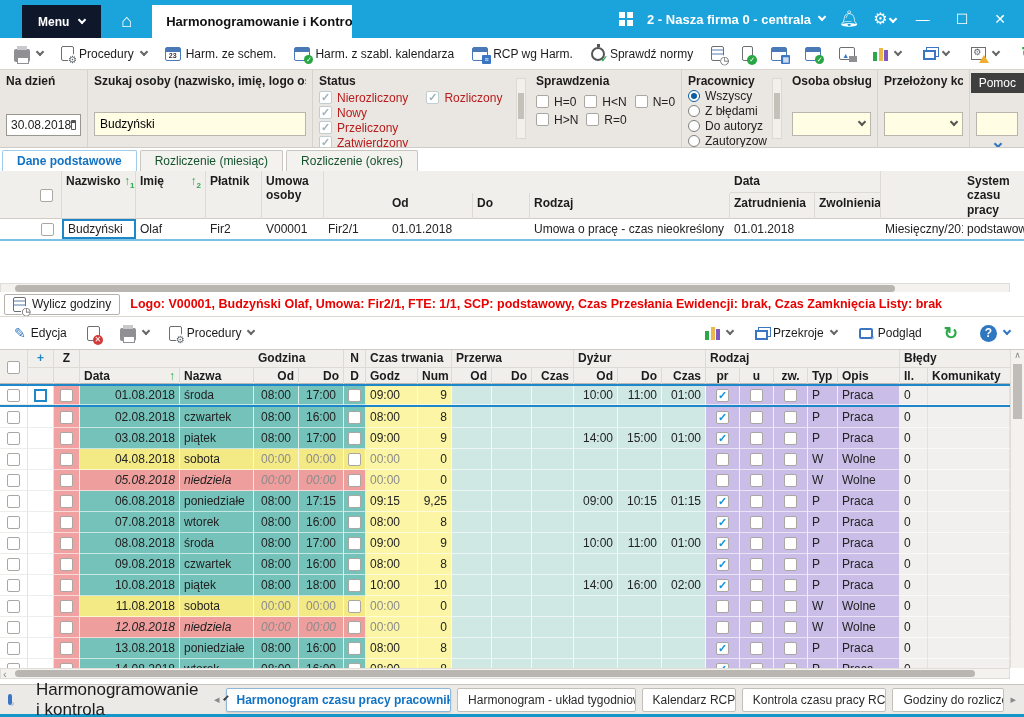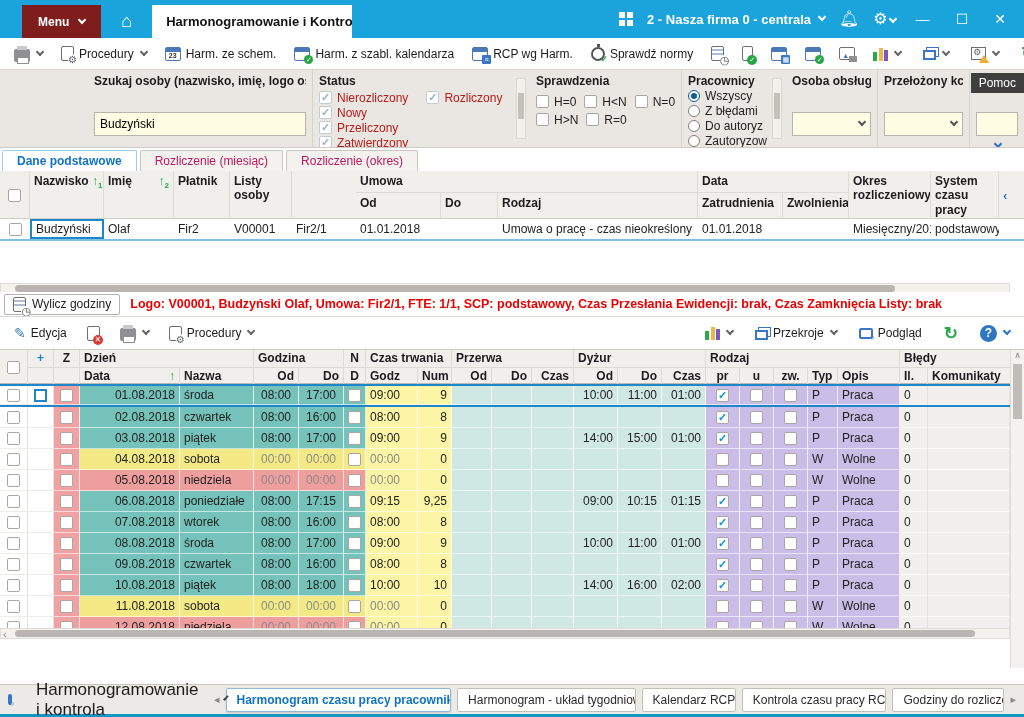--- a/index.html
+++ b/index.html
@@ -3,21 +3,21 @@
 <meta charset="utf-8">
 <style>
   * { margin:0; padding:0; box-sizing:border-box; }
   html,body { width:1024px; height:717px; overflow:hidden; background:#fff;
     font-family:"Liberation Sans", sans-serif; font-size:12px; color:#222; }
   .abs { position:absolute; }
   #app { position:relative; width:1024px; height:717px; background:#fff; }
 
   
   #titlebar { top:0; left:0; width:1024px; height:38px; background:#1ba4dc; display:flex; align-items:stretch; }
-  .menu-btn { background:#7f1d1d; color:#fff; font-weight:bold; display:flex; align-items:center; gap:8px;
+  .menu-btn { background:#0f172a; color:#fff; font-weight:bold; display:flex; align-items:center; gap:8px;
     padding:0 16px; margin:5px 0 0 22px; height:33px; cursor:pointer; }
   .home-btn { color:#fff; font-size:18px; display:flex; align-items:center; padding:0 20px; margin-top:5px; }
   .main-tab { background:#fff; color:#111; font-weight:bold; font-size:13px; margin-top:5px; height:33px;
     display:flex; align-items:center; padding:0 14px; width:200px; overflow:hidden; white-space:nowrap; }
   .tb-right { margin-left:auto; display:flex; align-items:center; gap:14px; padding-right:12px; color:#fff; }
   .grid4 { display:grid; grid-template-columns:6px 6px; gap:2px; }
   .grid4 span { width:6px; height:6px; background:#fff; }
   .company { color:#fff; font-weight:bold; font-size:13px; display:flex; align-items:center; gap:6px; }
   .glyph { color:#fff; font-size:16px; line-height:1; }
   .winctl { font-size:14px; color:#fff; padding:0 6px; }
@@ -89,26 +89,26 @@
   .rb { width:12px; height:12px; border:1px solid #7f7f7f; border-radius:50%; background:#fff; display:inline-block; position:relative; flex:none; }
   .rb.sel { border-color:#0d5e9e; }
   .rb.sel::after { content:""; position:absolute; inset:2px; background:#0d5e9e; border-radius:50%; }
   .mini-scroll { position:absolute; top:8px; bottom:8px; width:10px; background:#f2f0ed; border:1px solid #dcd8d2; }
   .mini-scroll::before { content:""; position:absolute; left:1px; right:1px; top:14px; height:26px; background:#c4c1bb; }
   .tooltip { position:absolute; background:#3f3f3f; color:#fff; padding:3px 8px; font-size:12px; z-index:50; white-space:nowrap; }
   .blue-chev { color:#2f77c0; font-weight:bold; }
 
   
   #tabsrow { top:148px; left:0; width:1024px; height:23px; background:#fff; display:flex; align-items:flex-end; gap:3px; padding-left:2px; }
-  .tab { border:1px solid #c9c6c0; border-bottom:none; background:#f4f2ef; color:#be185d; padding:3px 14px; border-radius:2px 2px 0 0; cursor:pointer; }
+  .tab { border:1px solid #c9c6c0; border-bottom:none; background:#f4f2ef; color:#14532d; padding:3px 14px; border-radius:2px 2px 0 0; cursor:pointer; }
   .tab.active { background:#fff; color:#1273c4; font-weight:bold; border-color:#9fcdea; }
 
   
   #emp-table { top:171px; left:0; width:1024px; }
-  .egrid { display:grid; grid-template-columns:30px 74px 70px 56px 62px 64px 85px 57px 200px 85px 66px 82px 68px 1fr; }
+  .egrid { display:grid; grid-template-columns:30px 74px 70px 56px 62px 64px 85px 57px 200px 85px 66px 82px 68px 1fr;padding-left:32px; }
   .ehead { background:#f1efec; border-bottom:1px solid #cfccc6; grid-template-rows:22px 26px; height:48px; }
   .eh { padding:3px 4px; font-weight:bold; color:#1c1c1c; border-right:1px solid #dedad5; overflow:hidden; white-space:nowrap; }
   .eh.wrap { white-space:normal; line-height:1.2; }
   .eh.span2 { grid-row:1 / span 2; }
   .eh.group { border-bottom:1px solid #dedad5; }
   .sort { color:#2aa84a; font-weight:bold; }
   .sort sub { font-size:8px; color:#2aa84a; }
   .erow { height:22px; align-items:center; border-bottom:2px solid #7cc0e4; background:#fff; }
   .ec { padding:0 4px; white-space:nowrap; overflow:hidden; }
   .ec.focus { border:2px solid #1d87c9; height:20px; display:flex; align-items:center; }
@@ -129,31 +129,31 @@
   #schedule { top:350px; left:0; width:1024px; height:331px; }
   .sgrid-cols { display:grid; grid-template-columns:28px 26px 26px 100px 74px 45px 45px 22px 52px 34px 40px 40px 42px 44px 44px 44px 34px 34px 34px 30px 62px 28px 1fr; }
   #shead { grid-template-rows:17px 17px; height:34px; background:#f1efec; border-bottom:1px solid #bcb9b4; width:1010px; }
   .sh { font-weight:bold; padding:1px 4px; border-right:1px solid #dedad5; color:#1c1c1c; white-space:nowrap; overflow:hidden; }
   .sh.r2 { border-top:1px solid #dedad5; }
   .sh.cent { text-align:center; }
   .sh.rt { text-align:right; }
   .sh.spanv { grid-row:1 / span 2; display:flex; align-items:center; justify-content:center; }
   .plusblue { color:#1d87c9; font-weight:bold; }
 
-  #sbody { width:1010px; height:244px; overflow:hidden; position:relative; }
+  #sbody { width:1010px; height:284px; overflow:hidden; position:relative; }
   .srow { height:21px; align-items:stretch; cursor:pointer; }
   .srow.sel { height:23px; border-top:2px solid #1d87c9; border-bottom:2px solid #1d87c9; }
   .sc { display:flex; align-items:center; padding:0 4px; border-right:1px solid rgba(255,255,255,.75); border-bottom:1px solid rgba(255,255,255,.6); white-space:nowrap; overflow:hidden; }
   .sc.cent { justify-content:center; }
   .sc.rt { justify-content:flex-end; }
   .plain { background:#fff; border-right-color:#e6e3df; border-bottom-color:#efedea; }
   .zcol { background:#f0a1a1; }
   .t-work .day { background:#74c2ba; }
   .t-sat .day { background:#f4ea85; }
-  .t-sun .day { background:#ef9e9e; }
+  .t-sun .day { background:#ef9e9e;font-style:italic; }
   .yel { background:#fbf5a5; }
   .pale { background:#cfe8e4; }
   .lav { background:#cabde7; }
   .gray { background:#f2f0ee; border-right-color:#e3e1de; }
   .zero { color:#8b8b8b; }
   .focusbox { width:13px; height:13px; background:#fff; border:2px solid #1d87c9; display:inline-block; }
 
   #vscroll { position:absolute; right:0; top:350px; width:14px; height:318px; background:#f4f2ef; border-left:1px solid #e0ddd8;
     font-size:9px; color:#8a8a8a; text-align:center; }
   #vscroll .thumb { position:absolute; left:2px; right:2px; top:14px; height:55px; background:#c0bdb8; }
@@ -268,20 +268,27 @@
           <span class="chev"></span>
         </div>
       <div class="titem">
           <span class="ic-refresh">↻</span>
         </div>
 
     </div>
   </div>
 
   <div id="filters" class="abs">
+    <div class="fcol" style="left:0; width:88px;">
+      <div class="flabel">Na dzień</div>
+      <div class="date-input" style="margin-top:26px;">
+        <span>30.08.2018</span>
+        <span class="ic-calsmall"></span>
+      </div>
+    </div>
     <div class="fcol" style="left:88px; width:225px;">
       <div class="flabel">Szukaj osoby (nazwisko, imię, logo osoby, P</div>
       <input class="yellow-input" style="margin-top: 24px;" value="Budzyński">
     </div>
     <div class="fcol" style="left:313px; width:200px; border-right:none;">
       <div class="flabel">Status</div>
       <div style="display:flex; gap:18px; margin-top:2px;">
         <div>
           <div class="checkrow">
               <span class="cb dis"></span>
@@ -383,29 +390,27 @@
   </div>
 
   <div id="emp-table" class="abs">
     <div class="egrid ehead" style="display:grid;">
       <div class="eh span2" style="display:flex; align-items:center; justify-content:center;">
           <span class="cb"></span>
         </div>
       <div class="eh span2"><span>Nazwisko</span> <span class="sort">↑<sub>1</sub></span></div>
       <div class="eh span2"><span>Imię</span> <span class="sort" style="float:right">↑<sub>2</sub></span></div>
       <div class="eh span2"><span>Płatnik</span></div>
-      <div class="eh span2 wrap"><span>Listy osoby</span></div>
-      <div class="eh group" style="grid-column:7 / span 3; grid-row:1;"><span>Umowa</span></div>
+      <div class="eh span2 wrap"><span>Umowa osoby</span></div>
       <div class="eh" style="grid-column:7; grid-row:2;"><span>Od</span></div>
       <div class="eh" style="grid-column:8; grid-row:2;"><span>Do</span></div>
       <div class="eh" style="grid-column:9; grid-row:2;"><span>Rodzaj</span></div>
       <div class="eh group" style="grid-column:10 / span 2; grid-row:1;"><span>Data</span></div>
       <div class="eh" style="grid-column:10; grid-row:2;"><span>Zatrudnienia</span></div>
       <div class="eh" style="grid-column:11; grid-row:2;"><span>Zwolnienia</span></div>
-      <div class="eh span2 wrap" style="grid-column:12;"><span>Okres rozliczeniowy</span></div>
       <div class="eh span2 wrap" style="grid-column:13;"><span>System czasu pracy</span></div>
       <div class="eh span2" style="grid-column:14; display:flex; align-items:center; border-right:none;">
           <span class="arrow-blue">‹</span>
         </div>
     </div>
     <div class="egrid erow" style="display:grid;">
       <div class="ec" style="display:flex; justify-content:center;">
           <span class="cb"></span>
         </div>
       <div class="ec focus">
@@ -483,21 +488,20 @@
     </div>
   </div>
 
   <div id="schedule" class="abs">
     <div id="shead" class="sgrid-cols">
       <div class="sh spanv">
           <span class="cb"></span>
         </div>
       <div class="sh cent plusblue" style="grid-column:2; grid-row:1;"><span>+</span></div>
       <div class="sh cent" style="grid-column:3; grid-row:1;"><span>Z</span></div>
-      <div class="sh" style="grid-column:4 / span 2; grid-row:1;"><span>Dzień</span></div>
       <div class="sh" style="grid-column:6 / span 2; grid-row:1;"><span>Godzina</span></div>
       <div class="sh cent" style="grid-column:8; grid-row:1;"><span>N</span></div>
       <div class="sh" style="grid-column:9 / span 2; grid-row:1;"><span>Czas trwania</span></div>
       <div class="sh" style="grid-column:11 / span 3; grid-row:1;"><span>Przerwa</span></div>
       <div class="sh" style="grid-column:14 / span 3; grid-row:1;"><span>Dyżur</span></div>
       <div class="sh" style="grid-column:17 / span 5; grid-row:1;"><span>Rodzaj</span></div>
       <div class="sh" style="grid-column:22 / span 2; grid-row:1; border-right:none;"><span>Błędy</span></div>
 
       <div class="sh r2" style="grid-column:2; grid-row:2;"></div>
       <div class="sh r2" style="grid-column:3; grid-row:2;"></div>

